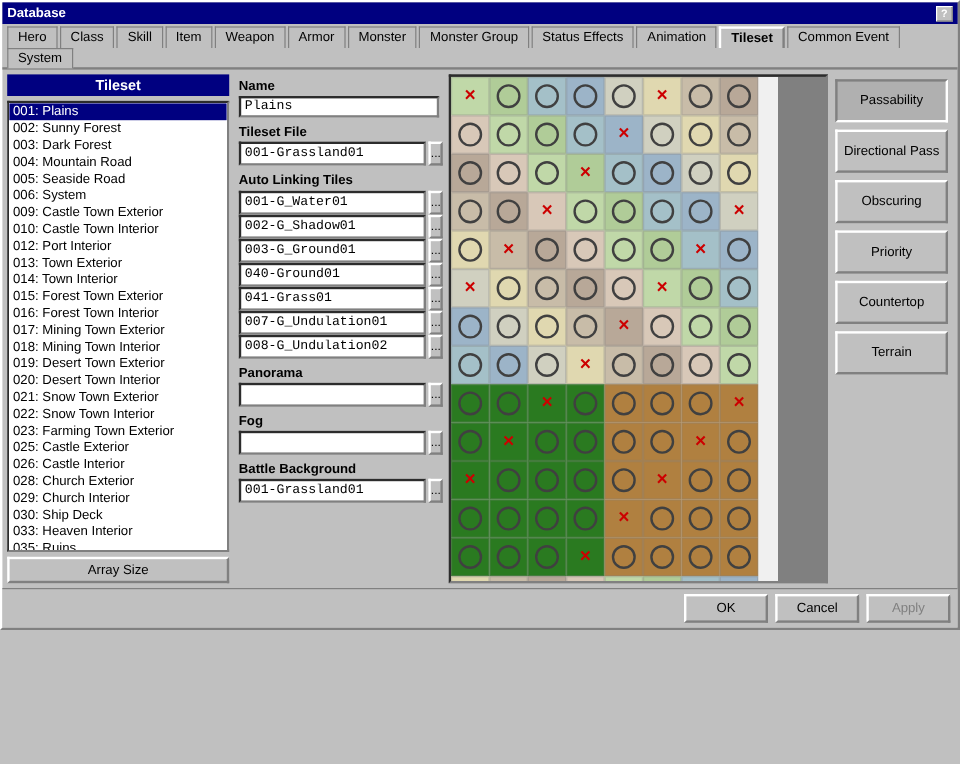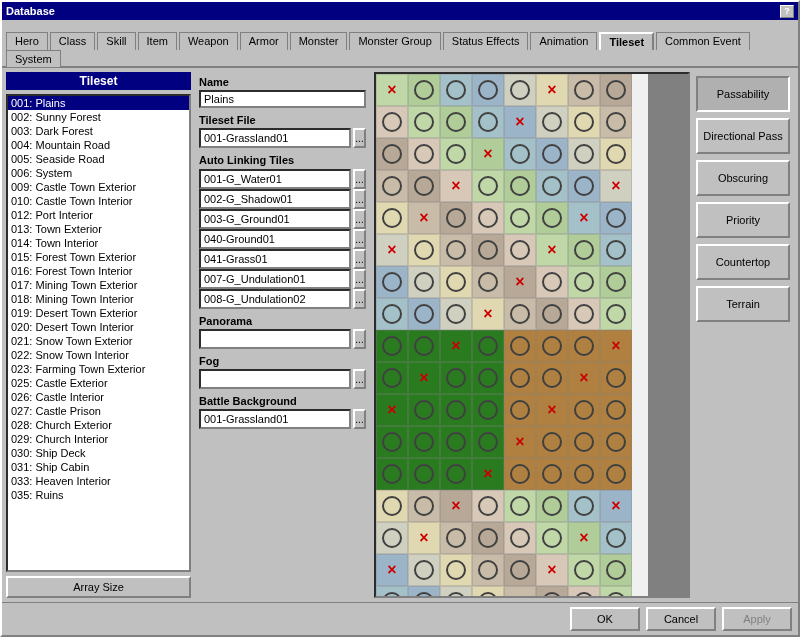--- a/index.html
+++ b/index.html
@@ -6,21 +6,21 @@
     body {
       font-family: 'MS Sans Serif', Arial, sans-serif;
       font-size: 11px;
       background: #c0c0c0;
       width: 800px;
       height: 637px;
       overflow: hidden;
     }
     .window {
       width: 800px;
-      height: 637px;
+      height: 525px;
       background: #c0c0c0;
       border: 2px solid #ffffff;
       border-right-color: #808080;
       border-bottom-color: #808080;
       display: flex;
       flex-direction: column;
     }
     .title-bar {
       background: #000080;
       color: white;
@@ -45,21 +45,21 @@
       border-bottom-color: #808080;
       font-size: 9px;
       display: flex;
       align-items: center;
       justify-content: center;
       cursor: pointer;
     }
     .tab-bar {
       display: flex;
       flex-wrap: wrap;
-      padding: 11px 4px 0;
+      padding: 1px 4px 0;
       background: #c0c0c0;
       border-bottom: 2px solid #808080;
     }
     .tab {
       padding: 2px 8px;
       background: #c0c0c0;
       border: 1px solid #808080;
       border-bottom: none;
       margin-right: 2px;
       cursor: pointer;
@@ -143,21 +143,21 @@
     .field-input-row {
       display: flex;
       gap: 2px;
     }
     .field-input {
       flex: 1;
       border: 2px inset #808080;
       background: white;
       padding: 1px 3px;
       font-size: 11px;
-      font-family: Liberation Sans, sans-serif;
+      font-family: Liberation Mono, monospace;
     }
     .browse-btn {
       width: 22px;
       height: 20px;
       background: #c0c0c0;
       border: 2px solid #ffffff;
       border-right-color: #808080;
       border-bottom-color: #808080;
       font-size: 10px;
       cursor: pointer;
@@ -317,25 +317,23 @@
           <div class="list-item">016: Forest Town Interior</div>
           <div class="list-item">017: Mining Town Exterior</div>
           <div class="list-item">018: Mining Town Interior</div>
           <div class="list-item">019: Desert Town Exterior</div>
           <div class="list-item">020: Desert Town Interior</div>
           <div class="list-item">021: Snow Town Exterior</div>
           <div class="list-item">022: Snow Town Interior</div>
           <div class="list-item">023: Farming Town Exterior</div>
           <div class="list-item">025: Castle Exterior</div>
           <div class="list-item">026: Castle Interior</div>
-          <div class="list-item">027: Castle Prison</div>
           <div class="list-item">028: Church Exterior</div>
           <div class="list-item">029: Church Interior</div>
           <div class="list-item">030: Ship Deck</div>
-          <div class="list-item">031: Ship Cabin</div>
           <div class="list-item">033: Heaven Interior</div>
           <div class="list-item">035: Ruins</div>
         </div>
       <div class="array-size-btn">Array Size</div>
     </div>
 
     <div class="middle-panel">
 
       <div class="field-group">
         <div class="field-label">Name</div>

